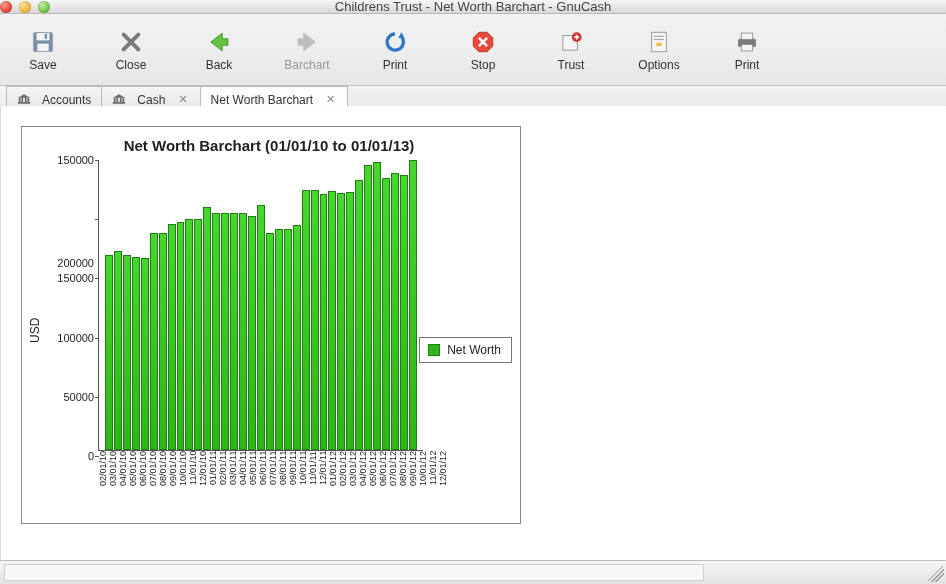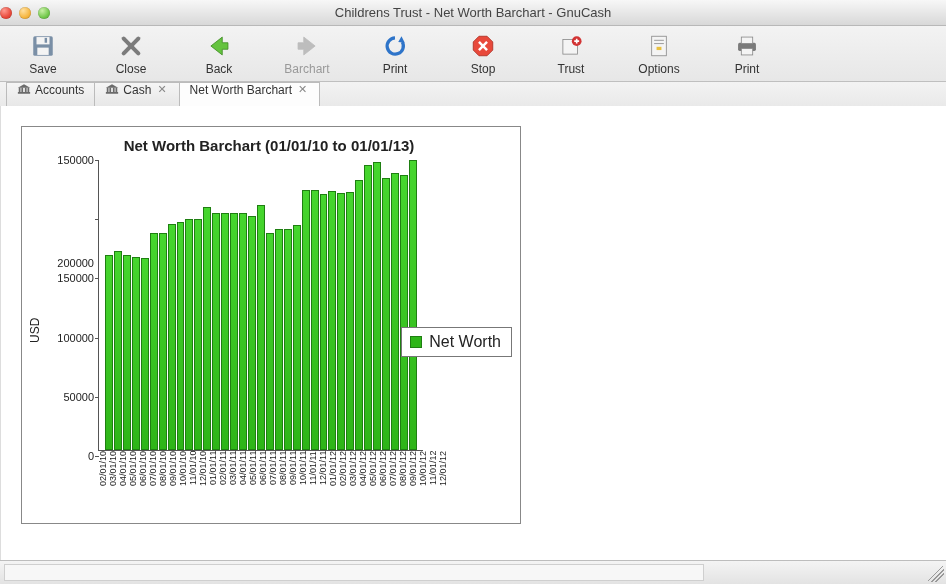--- a/index.html
+++ b/index.html
@@ -7,42 +7,42 @@
     margin: 0; padding: 0;
     width: 946px; height: 584px;
     font-family: "Lucida Grande", Arial, sans-serif;
     font-size: 12px;
     background: #ededed;
     overflow: hidden;
     color: #222;
   }
   
   .titlebar {
-    height: 26px;
+    height: 14px;
     background: linear-gradient(#f7f7f7, #d8d8d8);
     border-bottom: 1px solid #b8b8b8;
     display: flex; align-items: center;
     position: relative;
   }
   .traffic { display: flex; gap: 7px; align-items: center; }
   .tl {
     width: 12px; height: 12px; border-radius: 50%;
     box-shadow: inset 0 0 1px rgba(0,0,0,.4);
   }
   .tl.red { background: radial-gradient(circle at 35% 30%, #ff9a90, #e8493b 60%, #c6382c);}
   .tl.amber { background: radial-gradient(circle at 35% 30%, #ffe0a0, #f6b63f 60%, #cf9328);}
   .tl.green { background: radial-gradient(circle at 35% 30%, #c9f0a7, #72c84b 60%, #53a235);}
   .title {
     position: absolute; left: 0; right: 0; text-align: center;
     font-size: 13px; color: #444;
     pointer-events: none;
   }
   
   .toolbar {
-    height: 56px;
+    height: 72px;
     background: linear-gradient(#f3f3f3, #e7e7e7);
     border-bottom: 1px solid #bfbfbf;
     display: flex; align-items: center;
     padding: 0 18px; gap: 38px;
   }
   .tb-btn {
     display: flex; flex-direction: column; align-items: center;
     min-width: 50px; gap: 2px;
     color: #333; cursor: pointer;
   }
@@ -54,21 +54,21 @@
   .tb-btn .lbl { font-size: 12px; }
   
   .tabbar {
     height: 28px;
     background: linear-gradient(#f3f3f3,#e8e8e8);
     border-bottom: 1px solid #bbb;
     display: flex; align-items: stretch;
     padding-left: 6px;
   }
   .tab {
-    display: flex; align-items: flex-start; gap: 4px;
+    display: flex; align-items: center; gap: 11px;
     padding: 0 10px;
     border: 1px solid #bbb;
     border-bottom: 1px solid #bbb;
     background: linear-gradient(#f5f5f5,#e6e6e6);
     margin-right: -1px;
     cursor: pointer;
     font-size: 12px;
     color: #333;
   }
   .tab.active {
@@ -143,26 +143,26 @@
   }
   .xtick {
     flex: 1 1 0;
     font-size: 9px; color: #222;
     writing-mode: vertical-rl; transform: rotate(180deg);
     text-align: right;
     padding-top: 2px;
   }
   .legend {
     position: absolute;
-    right: 8px; top: 200px;
+    right: 8px; top: 210px;
     border: 1px solid #777;
     padding: 5px 10px 5px 8px;
     display: flex; align-items: center; gap: 7px;
     background: #fff;
-    font-size: 16px;
+    font-size: 12px;
     text-align: right;
   }
   .legend .sw {
     width: 12px; height: 12px; background: #2eb518;
     border: 1px solid #1f7f12;
   }
   
   .statusbar {
     position: absolute; bottom: 0; left: 0; right: 0; height: 24px;
     background: linear-gradient(#f4f4f4,#e3e3e3);

